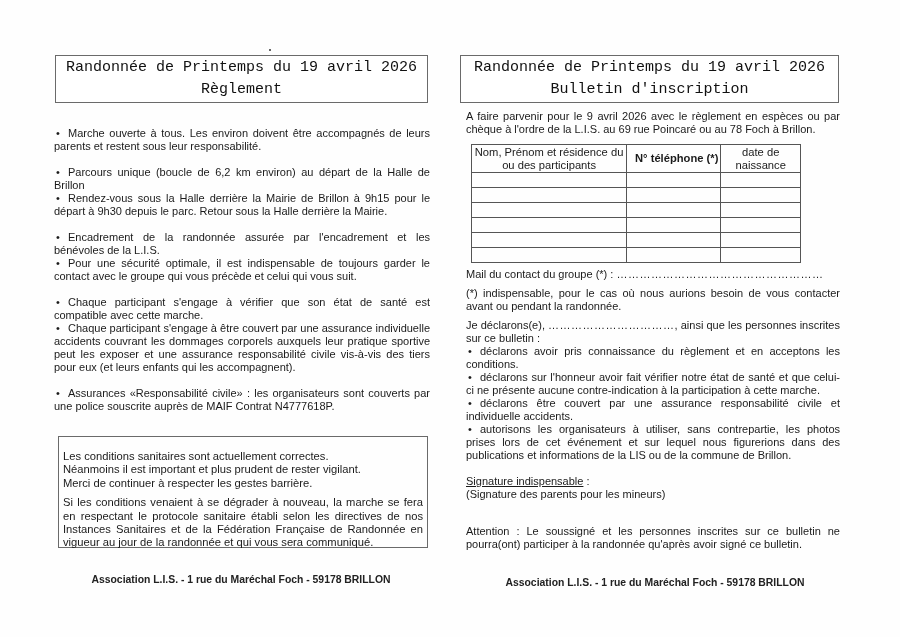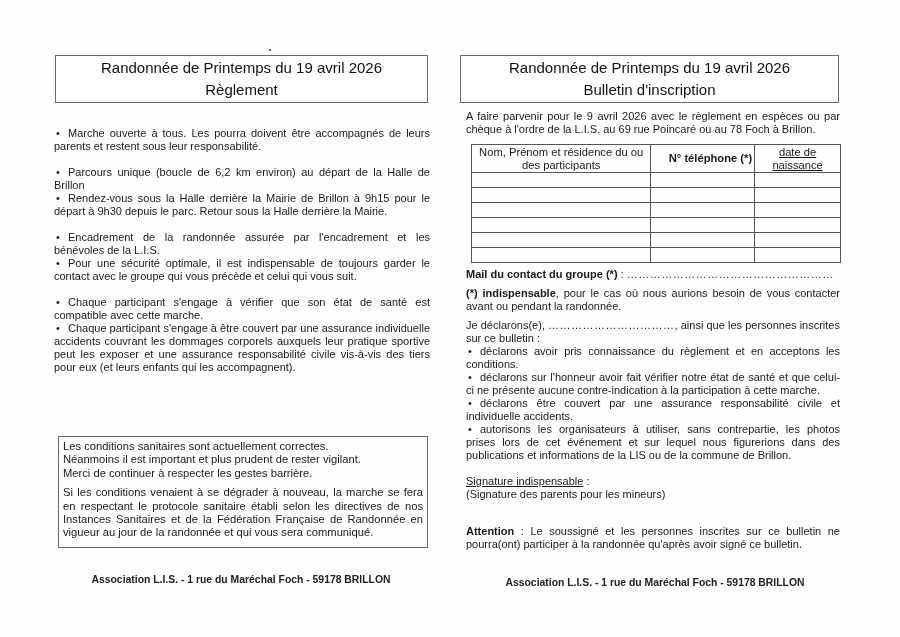--- a/index.html
+++ b/index.html
@@ -3,88 +3,89 @@
   <meta charset="utf-8">
   <style>
     * { box-sizing: border-box; margin: 0; padding: 0; }
     html, body {
       width: 900px; height: 637px; background: #ffffff; overflow: hidden;
       font-family: "Liberation Sans", sans-serif; color: #1a1a1a;
     }
     .page { position: relative; width: 900px; height: 637px; background: #fefefe; }
     .title-box {
       position: absolute; border: 1.5px solid #6a6a6a; background: #fff;
-      text-align: center; font-family: Liberation Sans, sans-serif;
+      text-align: center; font-family: Liberation Mono, monospace;
       color: #111; font-size: 15px; line-height: 22px; padding-top: 1px;
     }
     .title-box .l2 { display: block; }
     .title-left { left: 55px; top: 55px; width: 373px; height: 48px; }
     .title-right { left: 460px; top: 55px; width: 379px; height: 48px; }
 
     .col { position: absolute; font-size: 11px; line-height: 13px; }
     .col-left { left: 54px; top: 127px; width: 376px; }
     .col-right { left: 466px; top: 110px; width: 374px; }
 
     .para { text-align: justify; }
     .gap { height: 13px; }
     .small-gap { height: 6px; }
     .bullet::before { content: "\2022"; display: inline-block; width: 10px; margin-left: 2px; margin-right: 2px; }
-    b { font-weight: bold; }
+    b { font-weight: normal; }
     u { text-decoration: underline; }
 
     .sanitary-box {
       position: absolute; left: 58px; top: 436px; width: 370px; height: 112px;
-      border: 1.5px solid #6a6a6a; padding: 3px 4px;
+      border: 1.5px solid #6a6a6a; padding: 13px 4px;
       font-size: 11.2px; line-height: 13.4px;
     }
 
     .footer {
       position: absolute; font-size: 10.4px; color: #222; text-align: center; font-weight: bold;
     }
     .footer-left { left: 60px; top: 574px; width: 362px; }
     .footer-right { left: 470px; top: 577px; width: 370px; }
 
     table.participants {
-      position: absolute; left: 471px; top: 144px; width: 370px;
+      position: absolute; left: 471px; top: 144px; width: 330px;
       border-collapse: collapse; font-size: 11.2px; line-height: 12.5px;
     }
     table.participants th, table.participants td {
       border: 1px solid #555; text-align: center; font-weight: normal; padding: 0 2px;
     }
     table.participants th { height: 28px; vertical-align: middle; }
     table.participants th.bold { font-weight: bold; text-align: right; }
     table.participants td { height: 15px; }
-    .c1 { width: 180px; } .c2 { width: 104px; } .c3 { width: 86px; text-decoration: underline; }
+    .c1 { width: 180px; } .c2 { width: 104px; } .c3 { width: 86px; }
 
     .dots { letter-spacing: 0.5px; }
     .speck { position: absolute; left: 269px; top: 49px; width: 2px; height: 2px; background: #333; border-radius: 1px; }
   </style>
 </head>
 <body>
 
 <div class="page">
   <div class="speck"></div>
 
   <div class="title-box title-left">
     <span class="l2">Randonnée de Printemps du 19 avril 2026</span>
     <span class="l2">Règlement</span>
   </div>
 
   <div class="col col-left">
-    <p class="para bullet">Marche ouverte à tous. Les pourra doivent être accompagnés de leurs parents et restent sous leur responsabilité.</p>
+    <p class="para bullet">Marche ouverte à tous. Les environ doivent être accompagnés de leurs parents et restent sous leur responsabilité.</p>
     <div class="gap"></div>
     <p class="para bullet">Parcours unique (boucle de 6,2 km environ) au départ de la Halle de Brillon</p>
     <p class="para bullet">Rendez-vous sous la Halle derrière la Mairie de Brillon à 9h15 pour le départ à 9h30 depuis le parc. Retour sous la Halle derrière la Mairie.</p>
     <div class="gap"></div>
     <p class="para bullet">Encadrement de la randonnée assurée par l'encadrement et les bénévoles de la L.I.S.</p>
     <p class="para bullet">Pour une sécurité optimale, il est indispensable de toujours garder le contact avec le groupe qui vous précède et celui qui vous suit.</p>
     <div class="gap"></div>
     <p class="para bullet">Chaque participant s'engage à vérifier que son état de santé est compatible avec cette marche.</p>
     <p class="para bullet">Chaque participant s'engage à être couvert par une assurance individuelle accidents couvrant les dommages corporels auxquels leur pratique sportive peut les exposer et une assurance responsabilité civile vis-à-vis des tiers pour eux (et leurs enfants qui les accompagnent).</p>
     <div class="gap"></div>
+    <p class="para bullet"><span>Assurances «Responsabilité civile» : les organisateurs sont couverts par une police souscrite auprès de </span><b>MAIF</b><span> Contrat N</span><b>4777618P</b><span>.</span></p>
   </div>
 
   <div class="sanitary-box">
     <p>Les conditions sanitaires sont actuellement correctes.</p>
     <p>Néanmoins il est important et plus prudent de rester vigilant.</p>
     <p>Merci de continuer à respecter les gestes barrière.</p>
     <div class="small-gap"></div>
     <p class="para">Si les conditions venaient à se dégrader à nouveau, la marche se fera en respectant le protocole sanitaire établi selon les directives de nos Instances Sanitaires et de la Fédération Française de Randonnée en vigueur au jour de la randonnée et qui vous sera communiqué.</p>
   </div>
 

